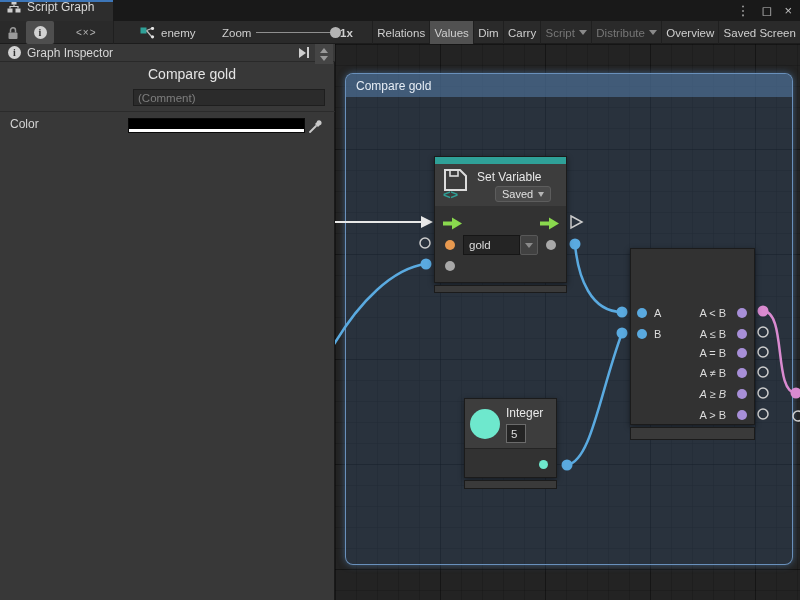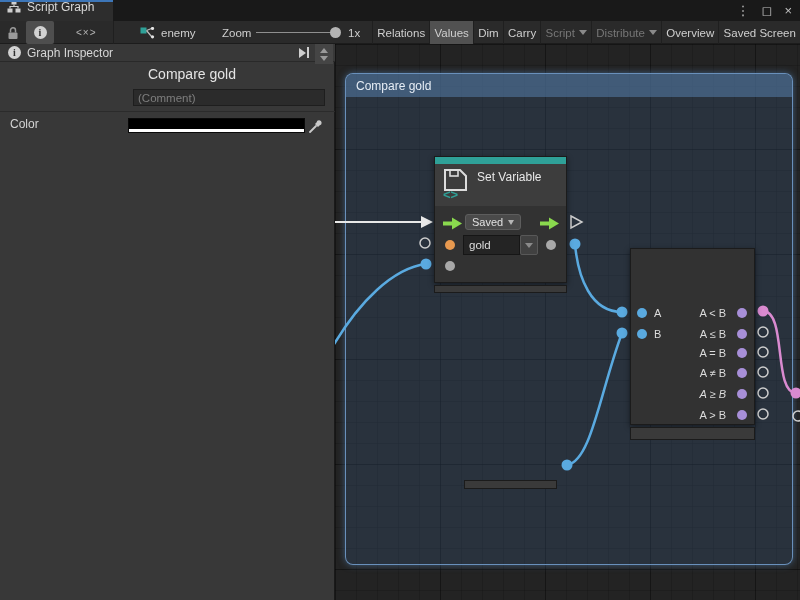--- a/index.html
+++ b/index.html
@@ -129,21 +129,21 @@
         <circle cx="12.5" cy="9.8" r="1.6" fill="#e6e6e6"></circle>
       </svg>
       <span class="tb-label">enemy</span>
     </div>
 
     <div class="tb-item" style="left:222px;">
       <span class="tb-label">Zoom</span>
     </div>
     <div class="slider-track"></div>
     <div class="slider-handle"></div>
-    <div class="tb-item" style="left:348px;">
+    <div class="tb-item" style="left:340px;font-weight:bold;">
       <span class="tb-label">1x</span>
     </div>
 
     <div class="tb-buttons">
       <div class="tb-btn">
           <span>Relations</span>
         </div>
       <div class="tb-btn active">
           <span>Values</span>
         </div>
@@ -234,21 +234,21 @@
 
     <div class="node" style="left:99px;top:112px;width:133px;height:127px;">
       <div class="node-accent"></div>
       <div class="nheader" style="top:7px;height:42px;">
         <svg width="26" height="32" viewBox="0 0 26 32" style="position:absolute;left:8px;top:4px;">
           <path d="M2,2 h15 l6,6 v14 h-21 z" stroke="#dcdcdc" stroke-width="2" fill="none"></path>
           <rect x="7" y="2" width="8" height="6" stroke="#dcdcdc" stroke-width="1.6" fill="none"></rect>
           <text x="0" y="31" font-size="13" font-weight="bold" fill="var(--teal)">&lt;&gt;</text>
         </svg>
         <div class="ntitle" style="position:absolute;left:42px;top:6px;">Set Variable</div>
-        <div class="pill-btn" style="position:absolute;left:30px;top:22px;margin-top:28px;">
+        <div class="pill-btn" style="position:absolute;left:60px;top:22px;">
           <span>Saved</span>
           <span class="dd-arrow"></span>
         </div>
       </div>
 
       <svg width="20" height="13" viewBox="0 0 20 13" style="position:absolute;left:8px;top:60px;">
         <path d="M0,6.5 h9" stroke="var(--flow-green)" stroke-width="4"></path>
         <polygon points="9,0.5 19,6.5 9,12.5" fill="var(--flow-green)"></polygon>
       </svg>
       <svg width="20" height="13" viewBox="0 0 20 13" style="position:absolute;left:105px;top:60px;">
@@ -283,16 +283,24 @@
       <div class="dot" style="left:106px;top:99px;width:10px;height:10px;background:var(--port-purple);"></div>
       <div class="rowlabel out-label" style="right:28px;top:118px;">A ≠ B</div>
       <div class="dot" style="left:106px;top:119px;width:10px;height:10px;background:var(--port-purple);"></div>
       <div class="rowlabel out-label" style="right:28px;top:139px;font-style:italic;">A ≥ B</div>
       <div class="dot" style="left:106px;top:140px;width:10px;height:10px;background:var(--port-purple);"></div>
       <div class="rowlabel out-label" style="right:28px;top:160px;">A &gt; B</div>
       <div class="dot" style="left:106px;top:161px;width:10px;height:10px;background:var(--port-purple);"></div>
     </div>
     <div class="node-footer" style="left:295px;top:383px;width:125px;height:13px;"></div>
 
+    <div class="node" style="left:129px;top:354px;width:93px;height:80px;">
+      <div class="nheader" style="top:0;height:50px;border-bottom:1px solid #242424;">
+        <div class="dot" style="left:5px;top:10px;width:30px;height:30px;background:var(--port-mint);"></div>
+        <div class="ntitle" style="position:absolute;left:41px;top:7px;">Integer</div>
+        <input class="field" style="left: 41px; top: 25px; width: 20px; height: 19px; border-color: rgb(107, 107, 107); padding-left: 4px;" value="5">
+      </div>
+      <div class="dot" style="left:74px;top:61px;width:9px;height:9px;background:var(--port-mint);"></div>
+    </div>
     <div class="node-footer" style="left:129px;top:436px;width:93px;height:9px;"></div>
 
   </div>
 </div>
 
 </body></html>

